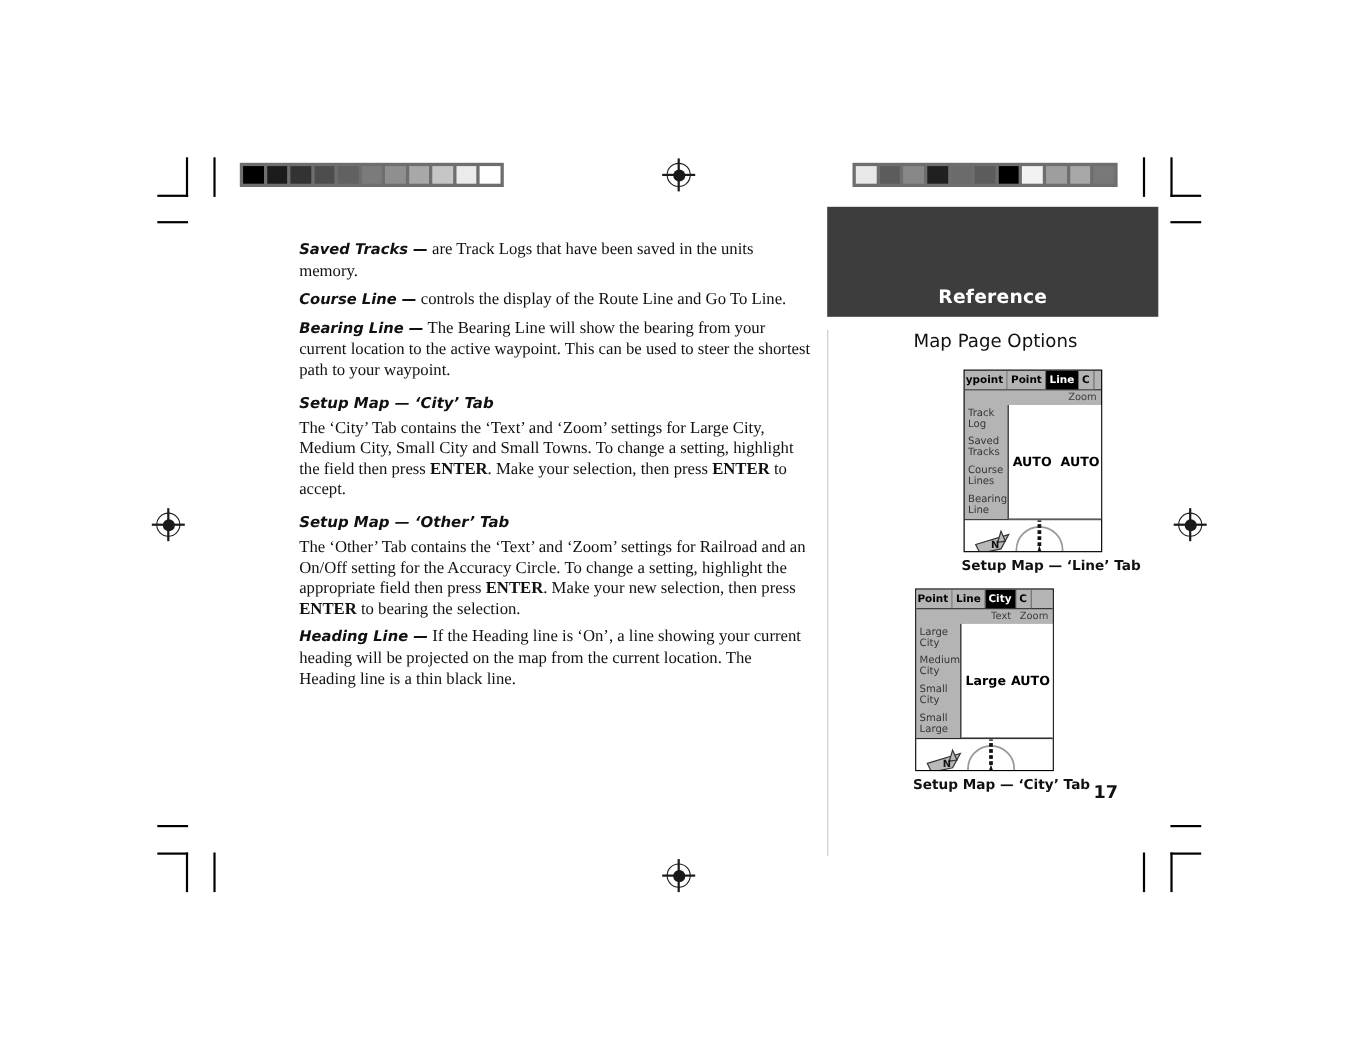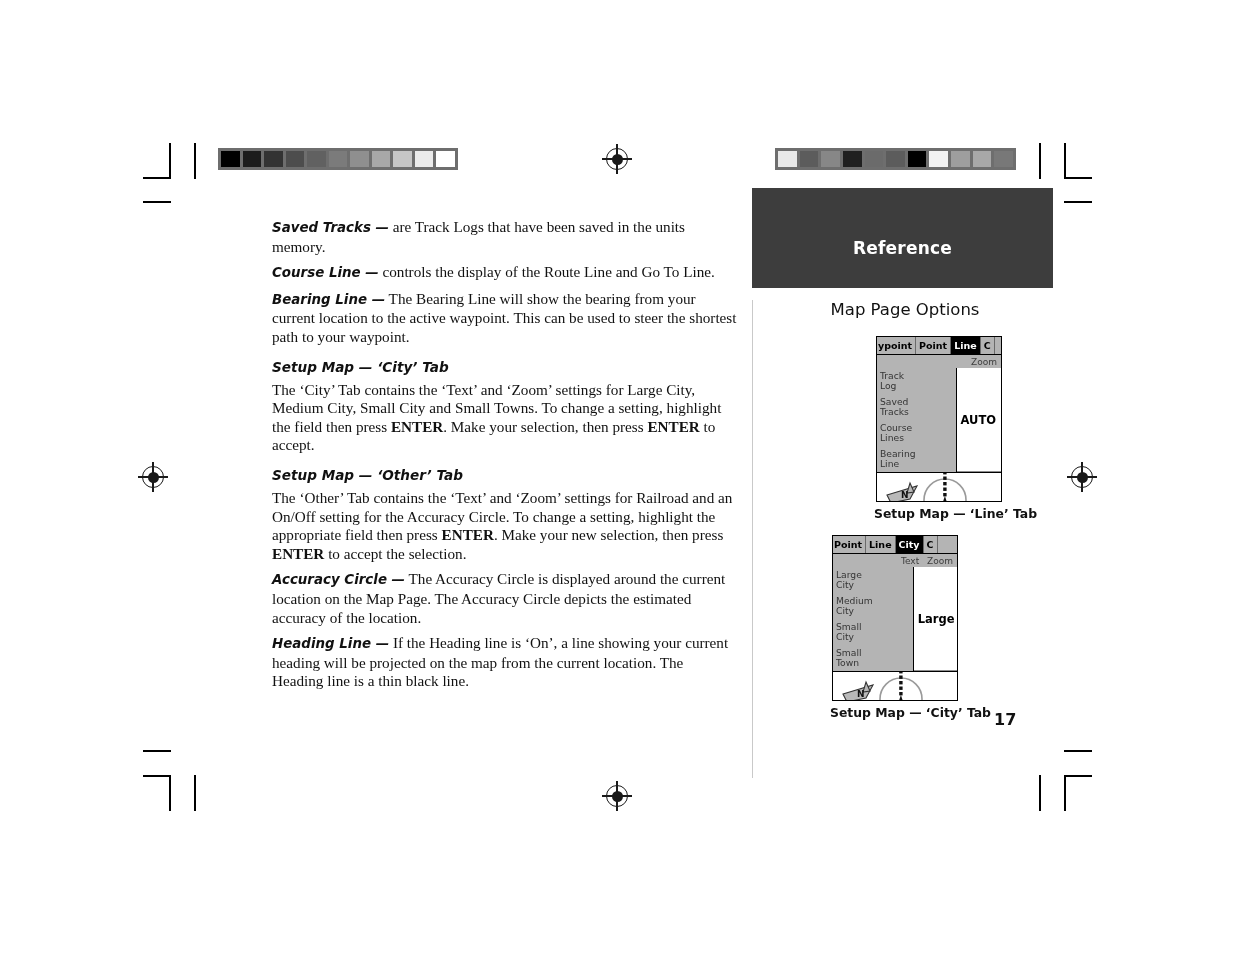--- a/index.html
+++ b/index.html
@@ -90,21 +90,21 @@
     position: absolute;
     left: 752px;
     top: 188px;
     width: 301px;
     height: 100px;
     background: #3d3d3d;
   }
   .ref-banner .ref-label {
     position: absolute;
     left: 0; right: 0;
-    bottom: 30px;
+    bottom: 8px;
     text-align: center;
     color: #ffffff;
     font-family: "DejaVu Sans", sans-serif;
     font-weight: bold;
     font-size: 17px;
     letter-spacing: 0.2px;
   }
 
   .side-rule {
     position: absolute;
@@ -207,21 +207,20 @@
   }
   .gps .colhdr .c-zoom {
     position: absolute;
     right: 4px;
     font-size: 9px;
   }
   .gps .grid {
     display: flex;
     height: 104px;
     border-bottom: 1.4px solid #000;
-    gap: 40px;
   }
   .gps .labels {
     width: 62px;
     background: #b4b4b4;
     display: flex;
     flex-direction: column;
   }
   .gps .labels .lbl {
     flex: 1 1 0;
     display: flex;
@@ -348,26 +347,23 @@
   <h3 class="subhead">Setup Map — ‘City’ Tab</h3>
 
   <p class="para">
     <span>The ‘City’ Tab contains the ‘Text’ and ‘Zoom’ settings for Large City, Medium City, Small City and Small Towns. To change a setting, highlight the field then press </span><span class="kbd">ENTER</span><span>. Make your selection, then press </span><span class="kbd">ENTER</span><span> to accept.</span>
   </p>
 
 
   <h3 class="subhead">Setup Map — ‘Other’ Tab</h3>
 
   <p class="para">
-    <span>The ‘Other’ Tab contains the ‘Text’ and ‘Zoom’ settings for Railroad and an On/Off setting for the Accuracy Circle. To change a setting, highlight the appropriate field then press </span><span class="kbd">ENTER</span><span>.  Make your new selection, then press </span><span class="kbd">ENTER</span><span> to accept the selection.</span>
+    <span>The ‘Other’ Tab contains the ‘Text’ and ‘Zoom’ settings for Railroad and an On/Off setting for the Accuracy Circle. To change a setting, highlight the appropriate field then press </span><span class="kbd">ENTER</span><span>.  Make your new selection, then press </span><span class="kbd">ENTER</span><span> to bearing the selection.</span>
   </p>
 
-  <p class="para">
-    <span class="lead">Accuracy Circle —</span><span> The Accuracy Circle is displayed around the current location on the Map Page.  The Accuracy Circle depicts the estimated accuracy of the location.</span>
-  </p>
 
   <p class="para">
     <span class="lead">Heading Line —</span><span> If the Heading line is ‘On’, a line showing your current heading will be projected on the map from the current location.  The Heading line is a thin black line.</span>
   </p>
 
 </div>
 
 <div class="ref-banner">
   <div class="ref-label">Reference</div>
 </div>
@@ -463,21 +459,21 @@
       </div>
       <div class="colhdr">
         <span class="c-text">Text</span>
         <span class="c-zoom">Zoom</span>
       </div>
       <div class="grid">
         <div class="labels">
           <div class="lbl">Large City</div>
           <div class="lbl">Medium City</div>
           <div class="lbl">Small City</div>
-          <div class="lbl">Small Town</div>
+          <div class="lbl">Small Large</div>
         </div>
         <div class="values two-col">
           <div class="vrow">
             <span class="v-text">Large</span>
             <span class="v-zoom">AUTO</span>
           </div>
           <div class="vrow">
             <span class="v-text">Large</span>
             <span class="v-zoom">AUTO</span>
           </div>

